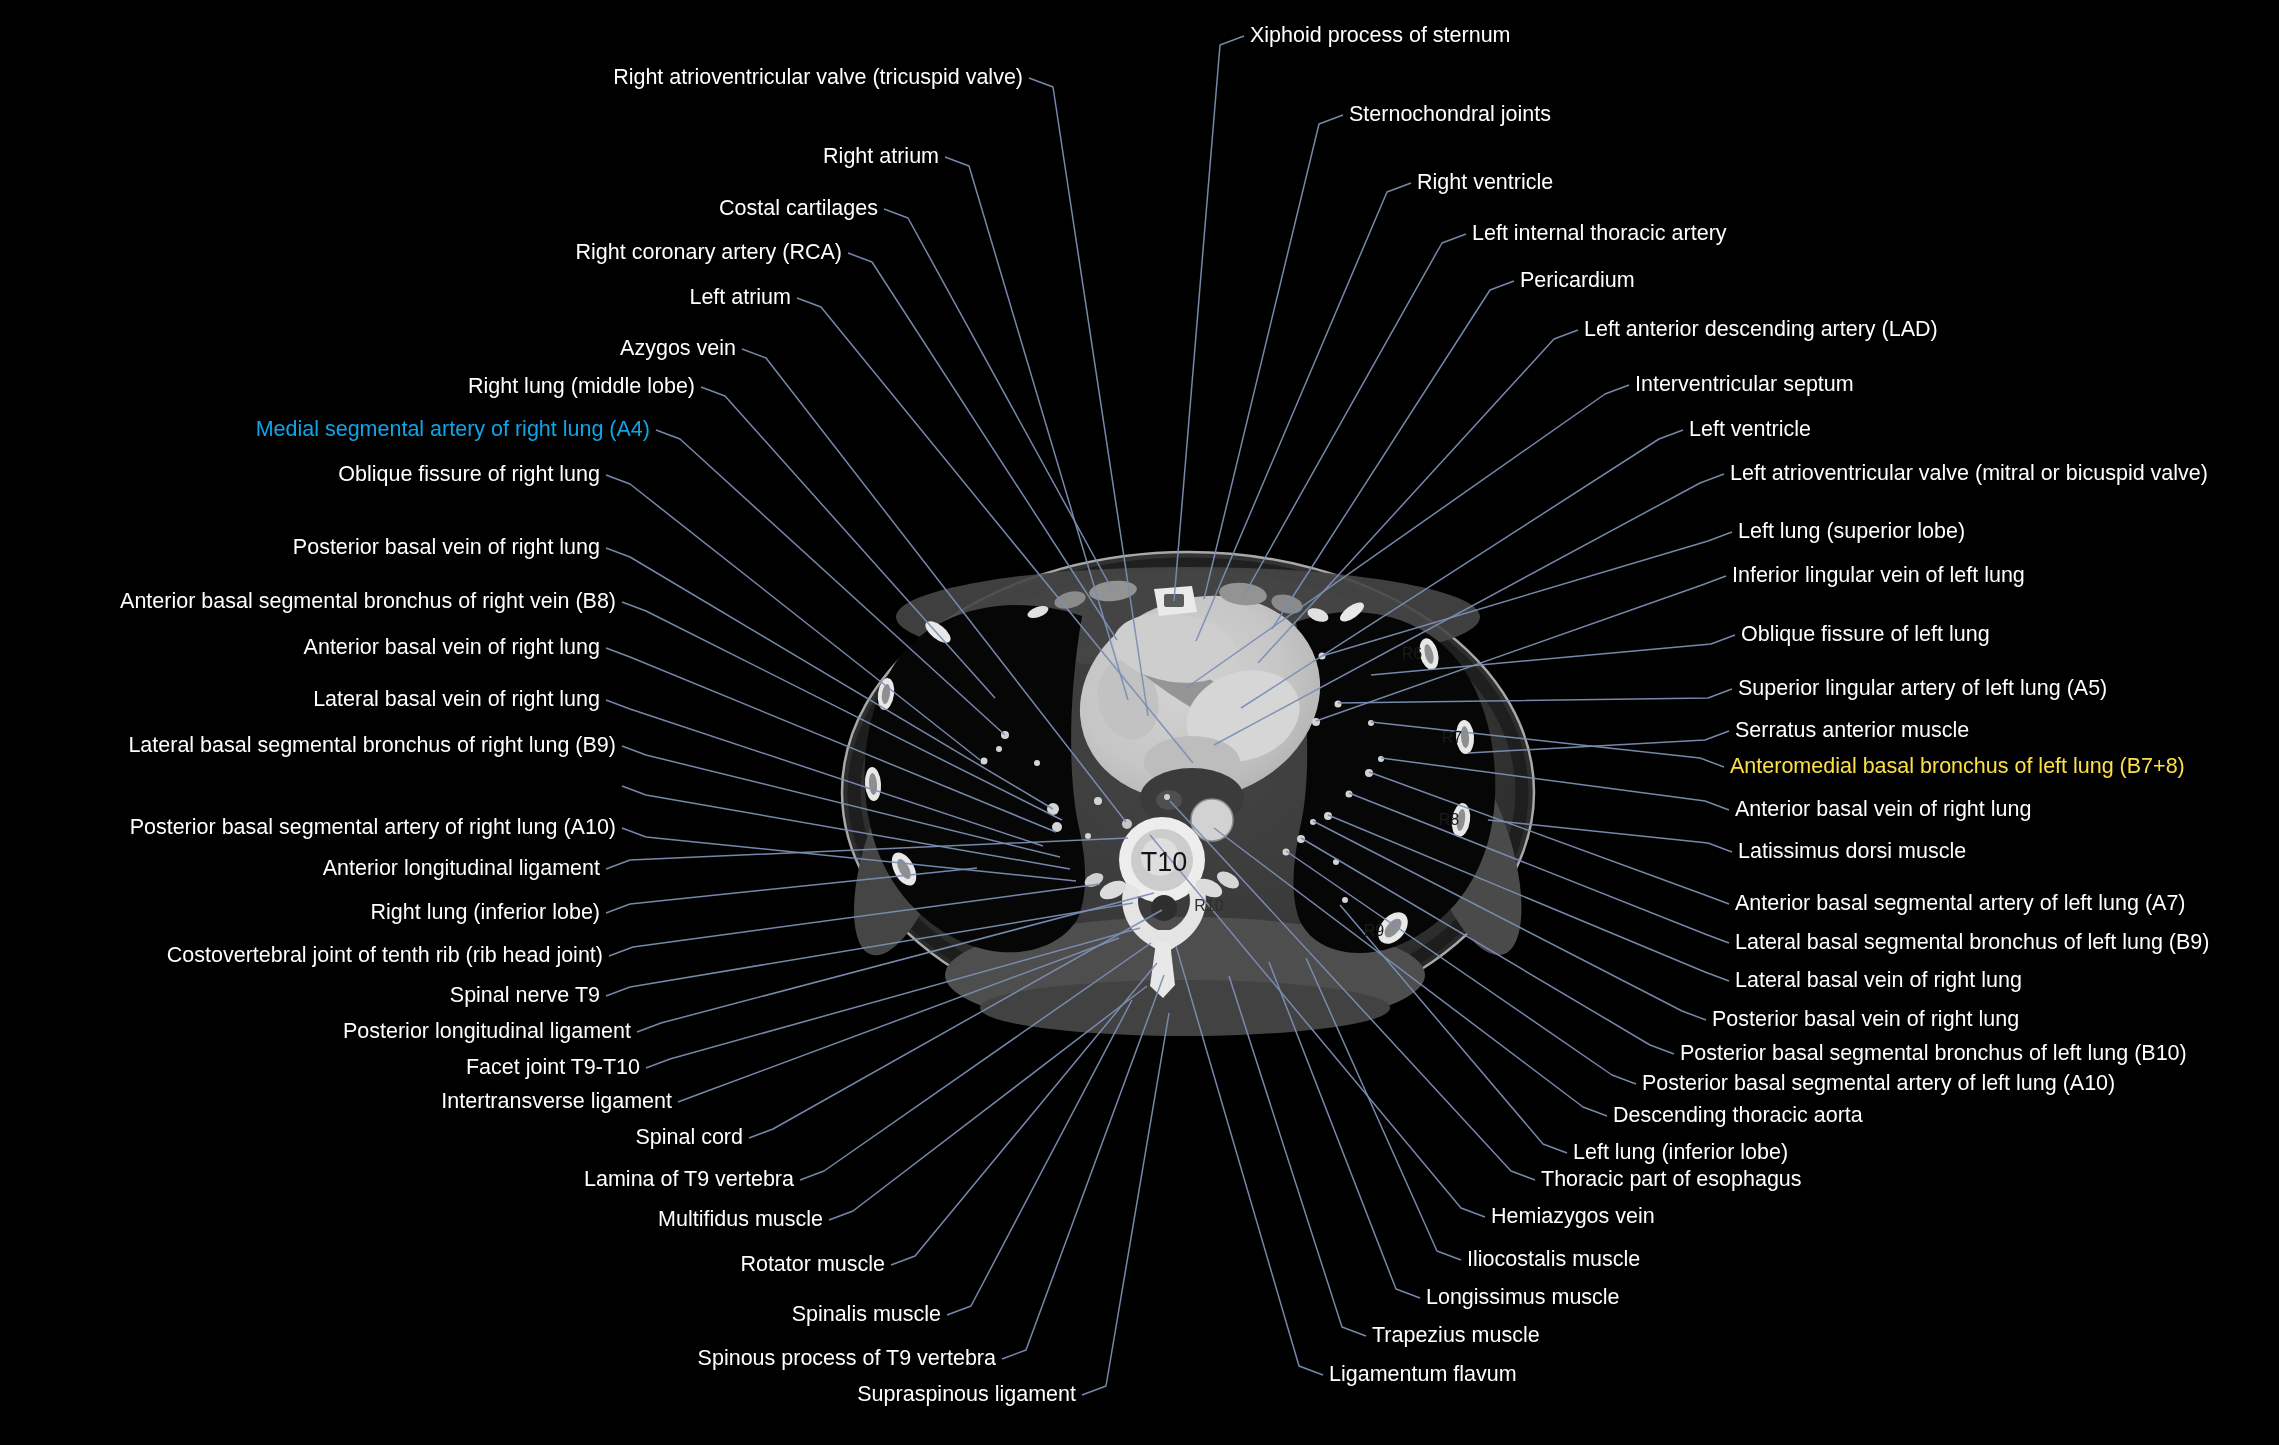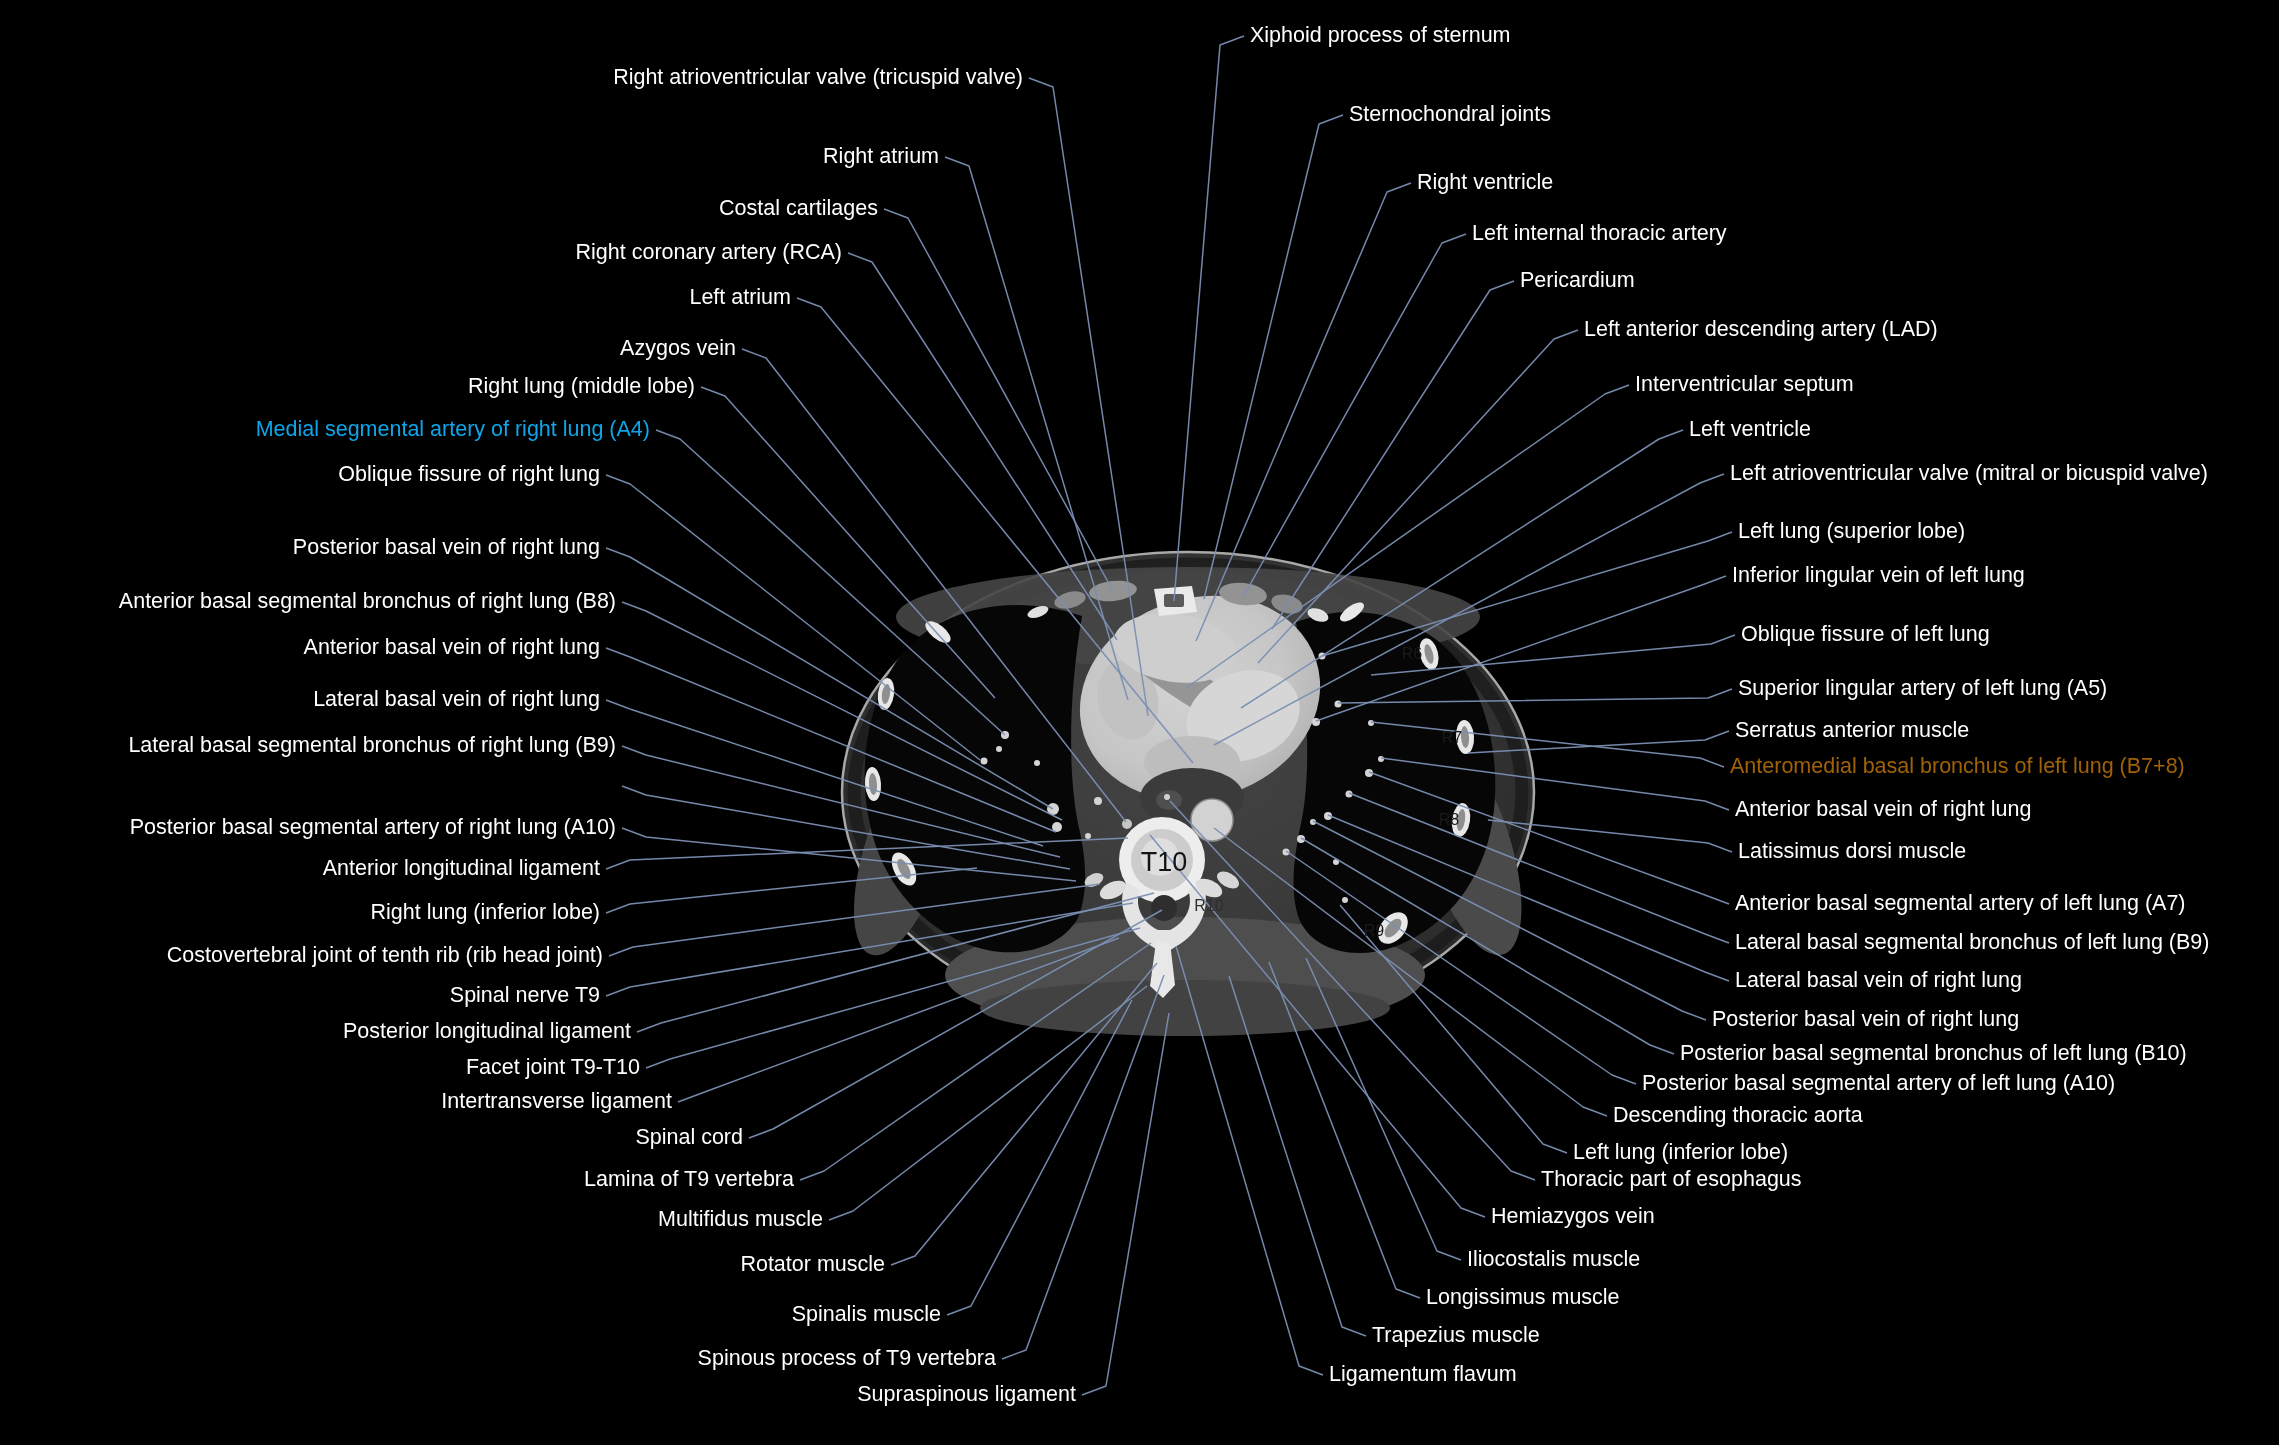--- a/index.html
+++ b/index.html
@@ -210,21 +210,21 @@
       <div class="anno left" style="color: rgb(255, 255, 255); font-size: 21.5px; top: 64px; right: 1256px;">Right atrioventricular valve (tricuspid valve)</div>
       <div class="anno left" style="color: rgb(255, 255, 255); font-size: 21.5px; top: 143px; right: 1340px;">Right atrium</div>
       <div class="anno left" style="color: rgb(255, 255, 255); font-size: 21.5px; top: 195px; right: 1401px;">Costal cartilages</div>
       <div class="anno left" style="color: rgb(255, 255, 255); font-size: 21.5px; top: 239px; right: 1437px;">Right coronary artery (RCA)</div>
       <div class="anno left" style="color: rgb(255, 255, 255); font-size: 21.5px; top: 284px; right: 1488px;">Left atrium</div>
       <div class="anno left" style="color: rgb(255, 255, 255); font-size: 21.5px; top: 335px; right: 1543px;">Azygos vein</div>
       <div class="anno left" style="color: rgb(255, 255, 255); font-size: 21.5px; top: 373px; right: 1584px;">Right lung (middle lobe)</div>
       <div class="anno left" style="color: #0ea5e9; font-size: 21.5px; top: 416px; right: 1629px;">Medial segmental artery of right lung (A4)</div>
       <div class="anno left" style="color: rgb(255, 255, 255); font-size: 21.5px; top: 461px; right: 1679px;">Oblique fissure of right lung</div>
       <div class="anno left" style="color: rgb(255, 255, 255); font-size: 21.5px; top: 534px; right: 1679px;">Posterior basal vein of right lung</div>
-      <div class="anno left" style="color: rgb(255, 255, 255); font-size: 21.5px; top: 588px; right: 1663px;">Anterior basal segmental bronchus of right lung (B8)</div>
+      <div class="anno left" style="color: rgb(255, 255, 255); font-size: 21.5px; top: 588px; right: 1663px;">Anterior basal segmental bronchus of right vein (B8)</div>
       <div class="anno left" style="color: rgb(255, 255, 255); font-size: 21.5px; top: 634px; right: 1679px;">Anterior basal vein of right lung</div>
       <div class="anno left" style="color: rgb(255, 255, 255); font-size: 21.5px; top: 686px; right: 1679px;">Lateral basal vein of right lung</div>
       <div class="anno left" style="color: rgb(255, 255, 255); font-size: 21.5px; top: 732px; right: 1663px;">Lateral basal segmental bronchus of right lung (B9)</div>
       <div class="anno left" style="color: rgb(255, 255, 255); font-size: 21.5px; top: 814px; right: 1663px;">Posterior basal segmental artery of right lung (A10)</div>
       <div class="anno left" style="color: rgb(255, 255, 255); font-size: 21.5px; top: 855px; right: 1679px;">Anterior longitudinal ligament</div>
       <div class="anno left" style="color: rgb(255, 255, 255); font-size: 21.5px; top: 899px; right: 1679px;">Right lung (inferior lobe)</div>
       <div class="anno left" style="color: rgb(255, 255, 255); font-size: 21.5px; top: 942px; right: 1676px;">Costovertebral joint of tenth rib (rib head joint)</div>
       <div class="anno left" style="color: rgb(255, 255, 255); font-size: 21.5px; top: 982px; right: 1679px;">Spinal nerve T9</div>
       <div class="anno left" style="color: rgb(255, 255, 255); font-size: 21.5px; top: 1018px; right: 1648px;">Posterior longitudinal ligament</div>
       <div class="anno left" style="color: rgb(255, 255, 255); font-size: 21.5px; top: 1054px; right: 1639px;">Facet joint T9-T10</div>
@@ -243,21 +243,21 @@
       <div class="anno right" style="color: rgb(255, 255, 255); font-size: 21.5px; top: 267px; left: 1520px;">Pericardium</div>
       <div class="anno right" style="color: rgb(255, 255, 255); font-size: 21.5px; top: 316px; left: 1584px;">Left anterior descending artery (LAD)</div>
       <div class="anno right" style="color: rgb(255, 255, 255); font-size: 21.5px; top: 371px; left: 1635px;">Interventricular septum</div>
       <div class="anno right" style="color: rgb(255, 255, 255); font-size: 21.5px; top: 416px; left: 1689px;">Left ventricle</div>
       <div class="anno right" style="color: rgb(255, 255, 255); font-size: 21.5px; top: 460px; left: 1730px;">Left atrioventricular valve (mitral or bicuspid valve)</div>
       <div class="anno right" style="color: rgb(255, 255, 255); font-size: 21.5px; top: 518px; left: 1738px;">Left lung (superior lobe)</div>
       <div class="anno right" style="color: rgb(255, 255, 255); font-size: 21.5px; top: 562px; left: 1732px;">Inferior lingular vein of left lung</div>
       <div class="anno right" style="color: rgb(255, 255, 255); font-size: 21.5px; top: 621px; left: 1741px;">Oblique fissure of left lung</div>
       <div class="anno right" style="color: rgb(255, 255, 255); font-size: 21.5px; top: 675px; left: 1738px;">Superior lingular artery of left lung (A5)</div>
       <div class="anno right" style="color: rgb(255, 255, 255); font-size: 21.5px; top: 717px; left: 1735px;">Serratus anterior muscle</div>
-      <div class="anno right" style="color: #a16207; font-size: 21.5px; top: 753px; left: 1730px;">Anteromedial basal bronchus of left lung (B7+8)</div>
+      <div class="anno right" style="color: #fde047; font-size: 21.5px; top: 753px; left: 1730px;">Anteromedial basal bronchus of left lung (B7+8)</div>
       <div class="anno right" style="color: rgb(255, 255, 255); font-size: 21.5px; top: 796px; left: 1735px;">Anterior basal vein of right lung</div>
       <div class="anno right" style="color: rgb(255, 255, 255); font-size: 21.5px; top: 838px; left: 1738px;">Latissimus dorsi muscle</div>
       <div class="anno right" style="color: rgb(255, 255, 255); font-size: 21.5px; top: 890px; left: 1735px;">Anterior basal segmental artery of left lung (A7)</div>
       <div class="anno right" style="color: rgb(255, 255, 255); font-size: 21.5px; top: 929px; left: 1735px;">Lateral basal segmental bronchus of left lung (B9)</div>
       <div class="anno right" style="color: rgb(255, 255, 255); font-size: 21.5px; top: 967px; left: 1735px;">Lateral basal vein of right lung</div>
       <div class="anno right" style="color: rgb(255, 255, 255); font-size: 21.5px; top: 1006px; left: 1712px;">Posterior basal vein of right lung</div>
       <div class="anno right" style="color: rgb(255, 255, 255); font-size: 21.5px; top: 1040px; left: 1680px;">Posterior basal segmental bronchus of left lung (B10)</div>
       <div class="anno right" style="color: rgb(255, 255, 255); font-size: 21.5px; top: 1070px; left: 1642px;">Posterior basal segmental artery of left lung (A10)</div>
       <div class="anno right" style="color: rgb(255, 255, 255); font-size: 21.5px; top: 1102px; left: 1613px;">Descending thoracic aorta</div>
       <div class="anno right" style="color: rgb(255, 255, 255); font-size: 21.5px; top: 1139px; left: 1573px;">Left lung (inferior lobe)</div>

